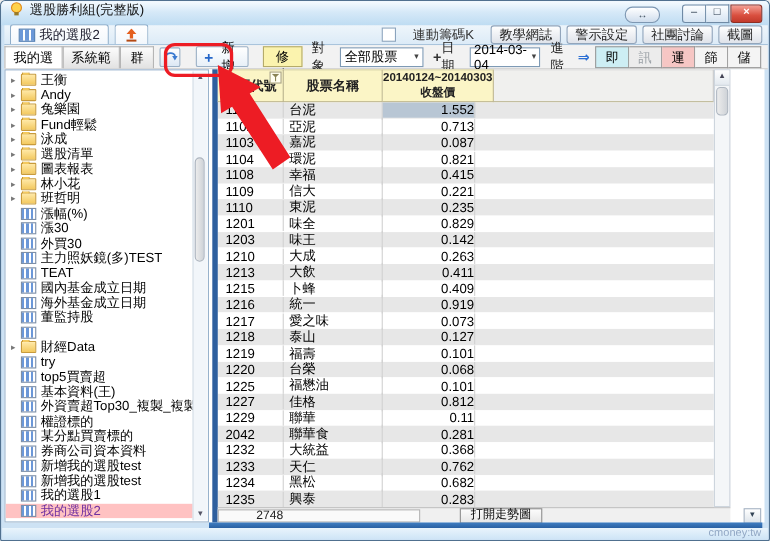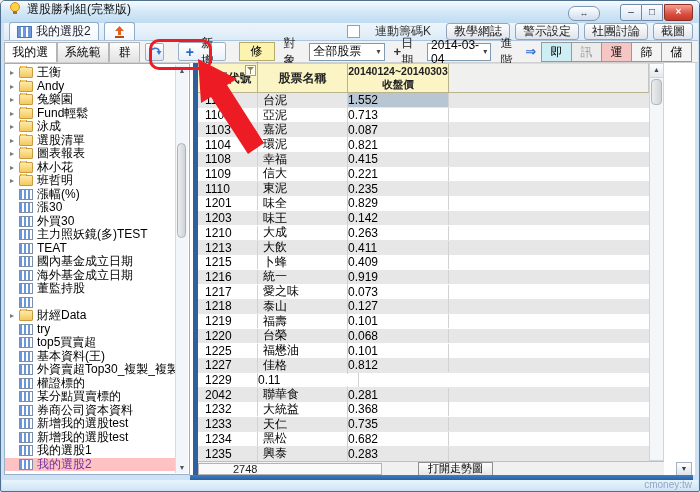--- a/index.html
+++ b/index.html
@@ -92,21 +92,21 @@
   .hc.val{width:101px;flex-direction:column;font-size:10.5px;line-height:13px}
   .hc.filler{width:200px;background:#f0f0ee;border-right:1px solid #c5c5c5;border-top:1px solid #dcdcdc;cursor:default}
   .filtic{position:absolute;right:1px;top:1px;width:9px;height:9px;border:1px solid #a9a27a;background:#fffef0;
     display:flex;align-items:center;justify-content:center;cursor:pointer}
   .rows{position:absolute;left:8px;top:30px;width:451px;bottom:14px;overflow:hidden}
   .trow{height:14.72px;display:flex;font-size:12px;align-items:center;box-sizing:border-box;cursor:pointer}
   .trow.odd{background:#e7e7e7}
   .trow.even{background:#fff}
   .c-code{width:60px;padding-left:7px;box-sizing:border-box;border-right:1px solid #d2d2d2;overflow:hidden}
   .c-name{width:90px;padding-left:5px;box-sizing:border-box;border-right:1px solid #d2d2d2;overflow:hidden}
-  .c-val{width:101px;padding-right:0;box-sizing:border-box;border-right:1px solid #d2d2d2}
+  .c-val{width:84px;text-align:right;padding-right:0;box-sizing:border-box;border-right:1px solid #d2d2d2}
   .c-fill{flex:1}
   .trow.rsel .c-val{background:var(--selcell,#b8c6d4)}
   .tfoot{position:absolute;left:8px;bottom:0;height:14px;width:466px;background:#f0f0f0;border-top:1px solid #c0c0c0;
     display:flex;align-items:center;box-sizing:border-box}
   .cntbox{width:184px;height:12px;box-sizing:border-box;border:1px solid #b4b4b4;background:#fafafa;
     font-size:11px;line-height:10px;padding-left:34px;color:#222;display:flex;align-items:center}
   .openchart{margin-left:36px;height:14px;line-height:11px;font-size:11px;border:1px solid #8f8f8f;
     background:linear-gradient(#fcfcfc,#e6e6e6);padding:0 9px;font-family:inherit;cursor:pointer}
   .vscroll{position:absolute;left:459px;top:0;width:15px;bottom:14px;background:#f4f6f8;border:1px solid #cdd5dd;box-sizing:border-box}
   .up2{position:absolute;top:0;left:0;right:0;height:13px;border-bottom:1px solid #cdd5dd;
@@ -493,39 +493,40 @@
             <span class="c-fill"></span>
           </div>
           <div class="trow odd">
             <span class="c-code">1227</span>
             <span class="c-name">佳格</span>
             <span class="c-val">0.812</span>
             <span class="c-fill"></span>
           </div>
           <div class="trow even">
             <span class="c-code">1229</span>
+            <span class="c-name">聯華</span>
             <span class="c-val">0.11</span>
             <span class="c-fill"></span>
           </div>
           <div class="trow odd">
             <span class="c-code">2042</span>
             <span class="c-name">聯華食</span>
             <span class="c-val">0.281</span>
             <span class="c-fill"></span>
           </div>
           <div class="trow even">
             <span class="c-code">1232</span>
             <span class="c-name">大統益</span>
             <span class="c-val">0.368</span>
             <span class="c-fill"></span>
           </div>
           <div class="trow odd">
             <span class="c-code">1233</span>
             <span class="c-name">天仁</span>
-            <span class="c-val">0.735</span>
+            <span class="c-val">0.762</span>
             <span class="c-fill"></span>
           </div>
           <div class="trow even">
             <span class="c-code">1234</span>
             <span class="c-name">黑松</span>
             <span class="c-val">0.682</span>
             <span class="c-fill"></span>
           </div>
           <div class="trow odd">
             <span class="c-code">1235</span>

